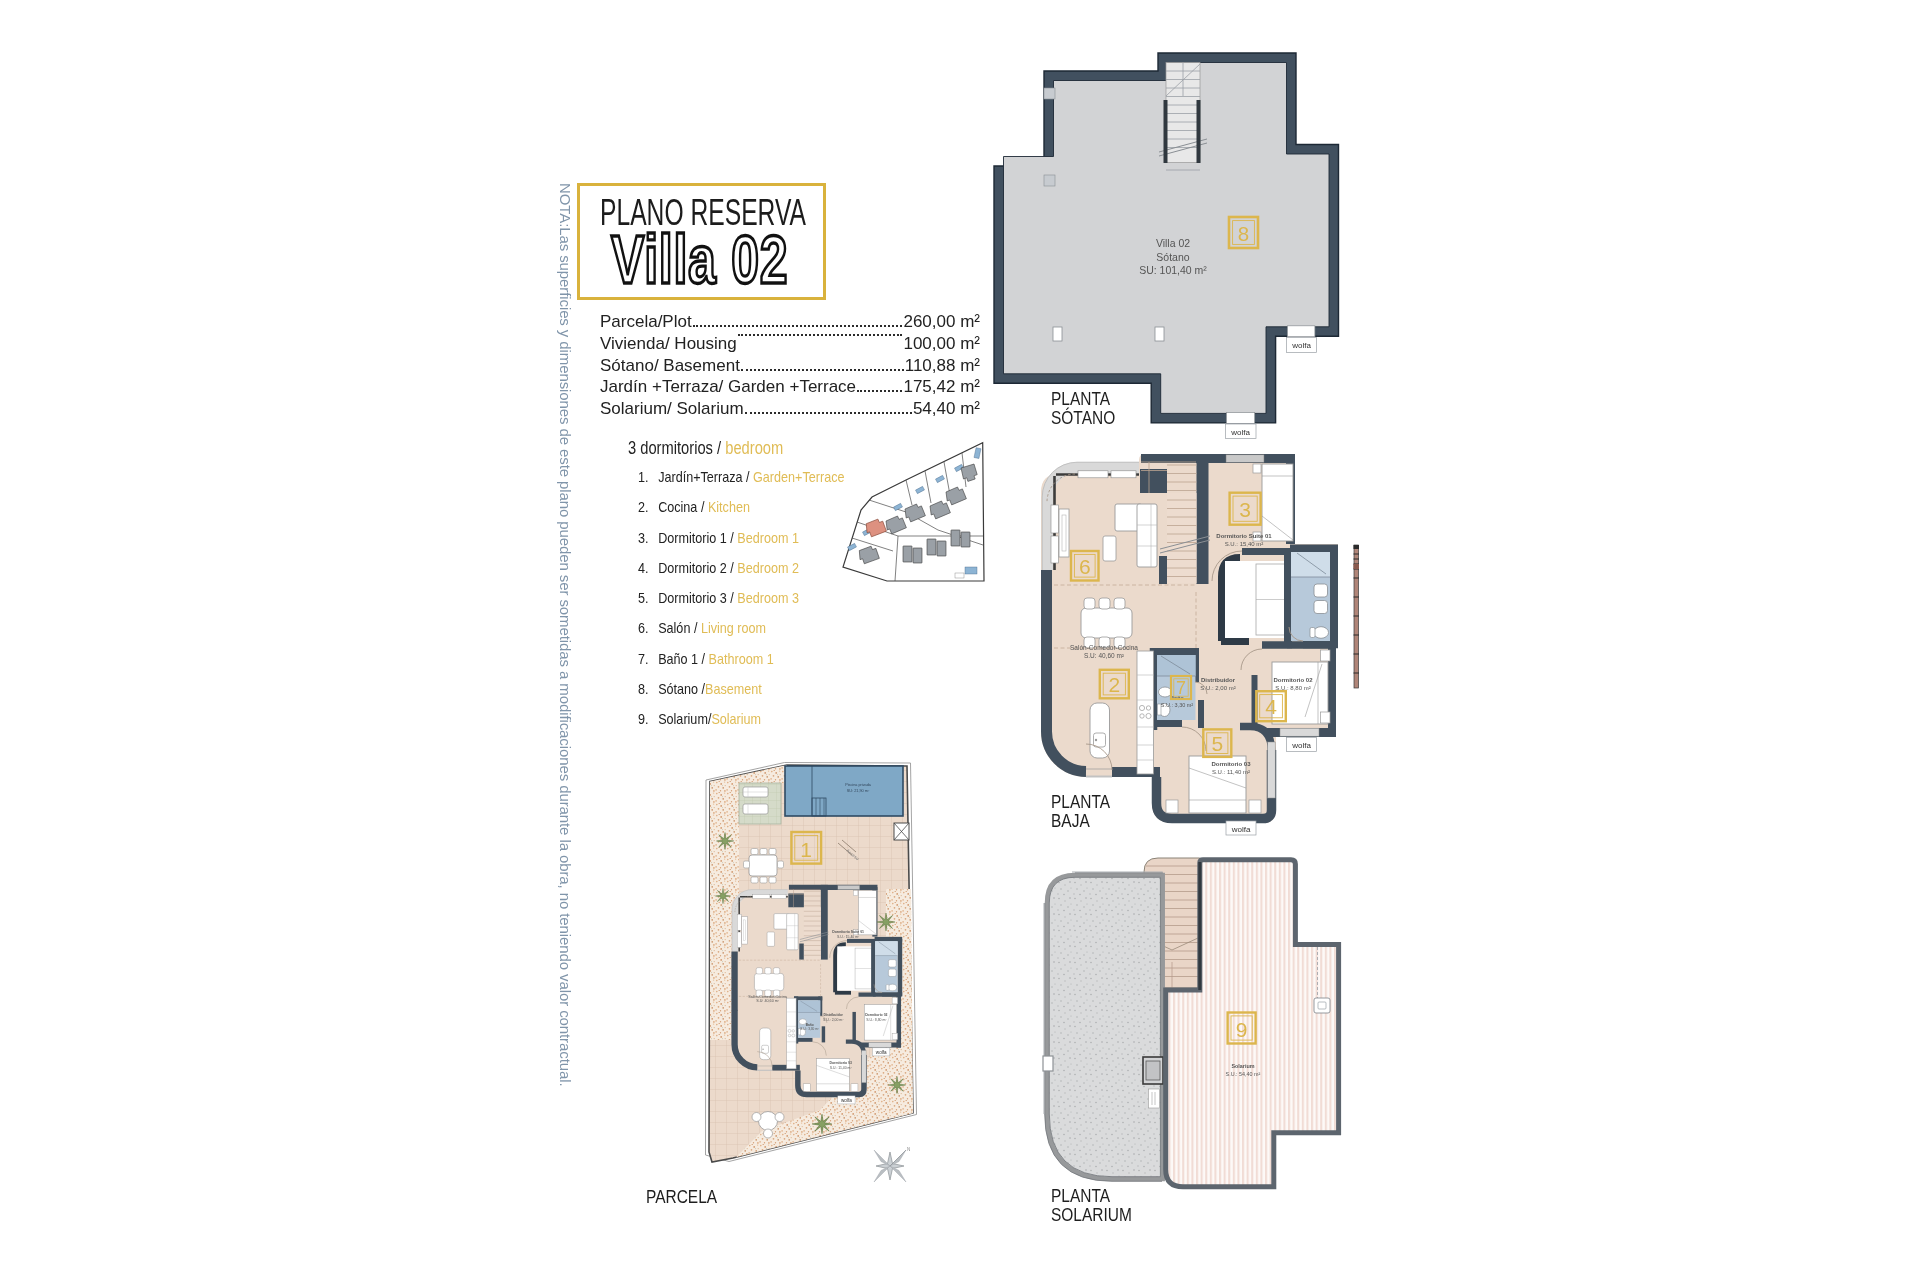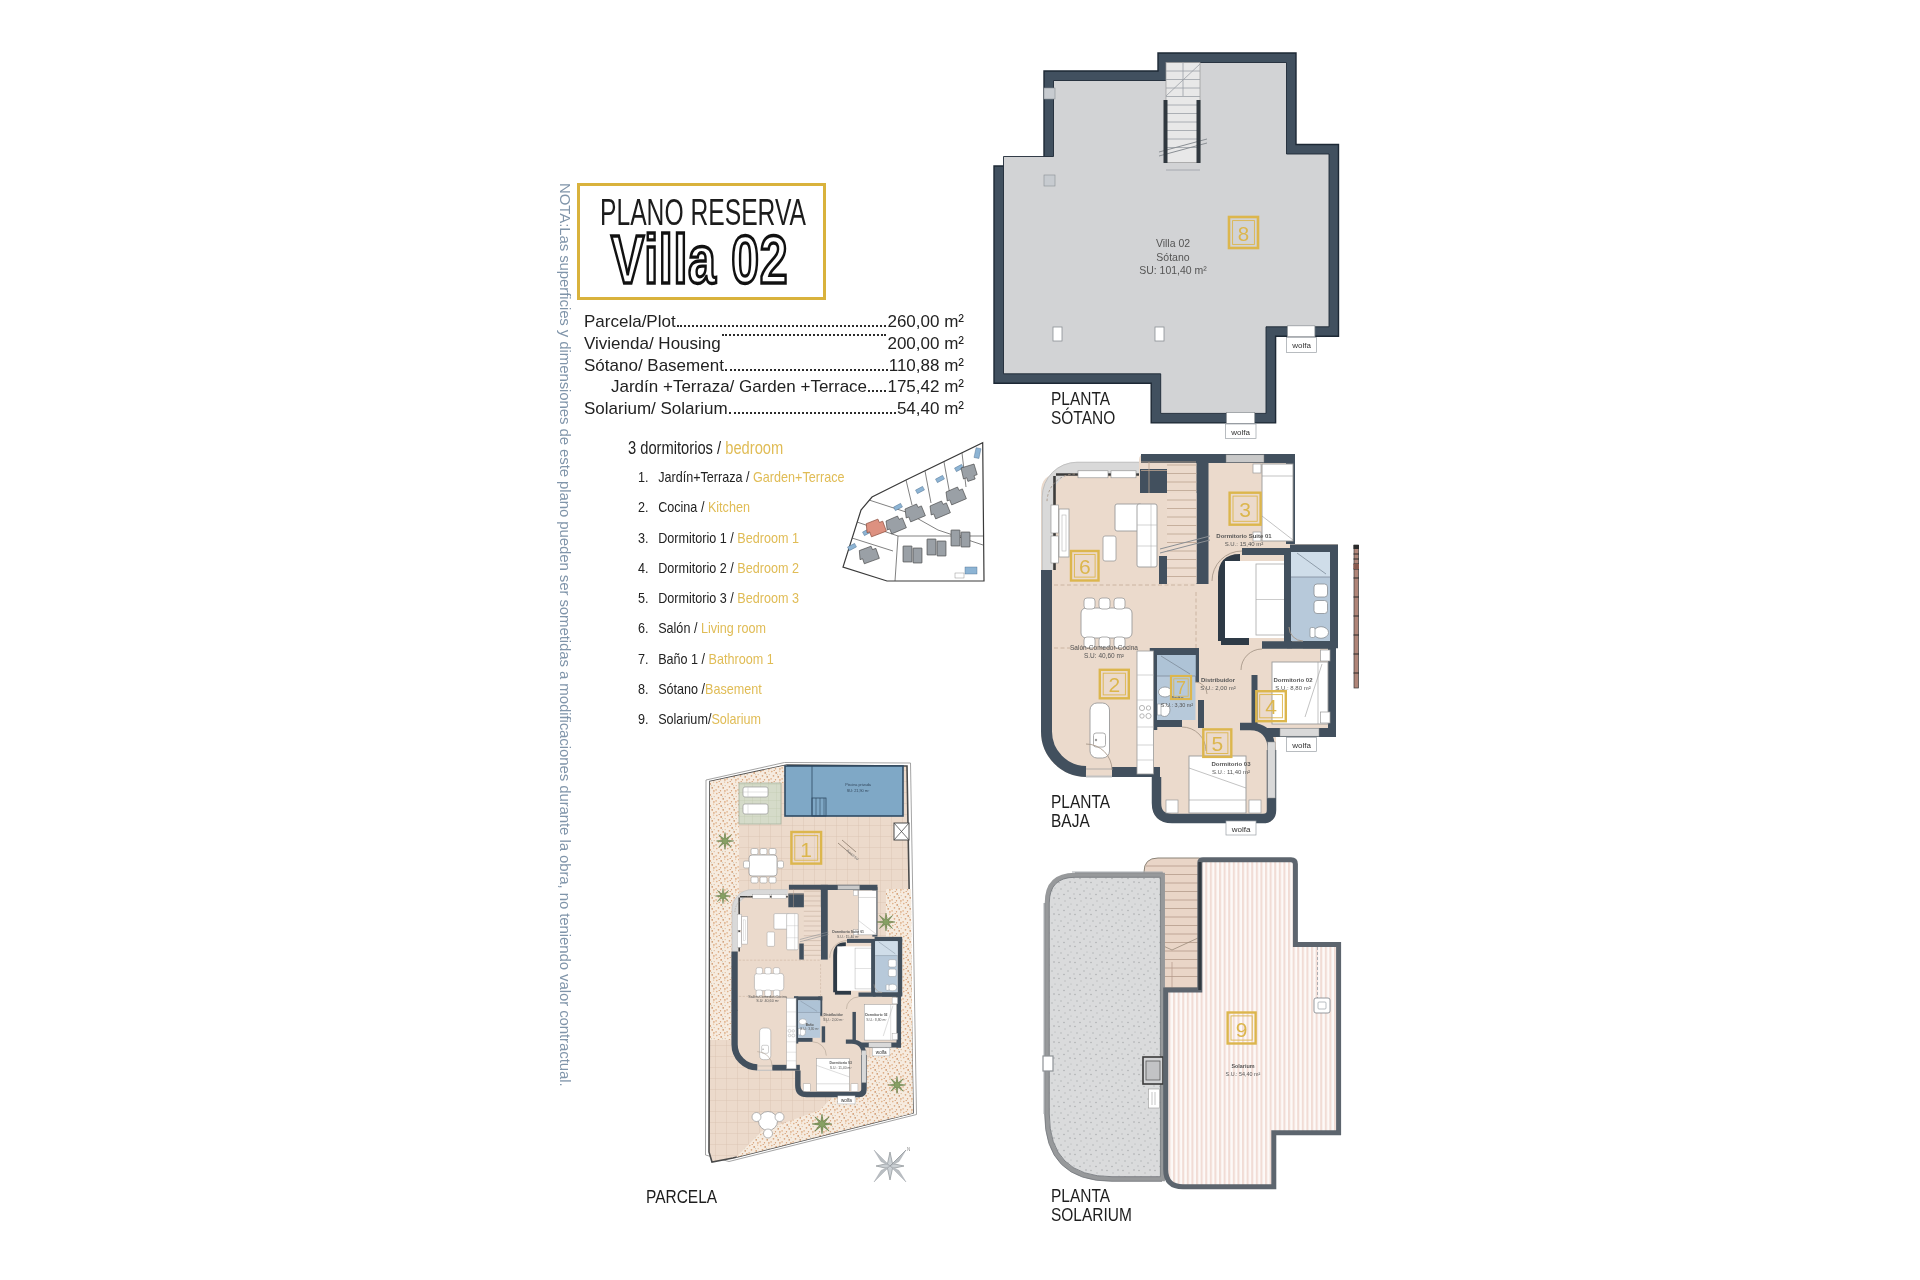--- a/index.html
+++ b/index.html
@@ -18,37 +18,37 @@
 <div class="abs" style="left:577px;top:183px;width:243px;height:111px;border:3.5px solid #d9b23c;"></div>
 
 <div class="abs" style="left:600px;top:192px;width:210px;">
   <div style="font-size:36px;color:#1c1c1c;transform:scaleX(0.685);transform-origin:0 0;white-space:nowrap;font-weight:500;">PLANO RESERVA</div>
 </div>
 
 <div class="abs" style="left:611px;top:220px;">
   <div style="font-size:68px;font-weight:bold;color:#ffffff;-webkit-text-stroke:3.3px #111111;transform:scaleX(0.735);transform-origin:0 0;white-space:nowrap;letter-spacing:1px;">Villa 02</div>
 </div>
 
-<div class="abs" style="left:584px;top:312px;width:380px;font-size:17px;color:#222;">
+<div class="abs" style="left:600px;top:312px;width:380px;font-size:17px;color:#222;">
   <div style="display:flex;align-items:baseline;height:21.8px;">
       <span>Parcela/Plot</span>
       <span style="flex:1;border-bottom:2.2px dotted #2b2b2b;margin:0 1px 3px 1px;"></span>
       <span>260,00 m²</span>
     </div>
   <div style="display:flex;align-items:flex-start;height:21.8px;">
       <span>Vivienda/ Housing</span>
       <span style="flex:1;border-bottom:2.2px dotted #2b2b2b;margin:0 1px 3px 1px;"></span>
-      <span>200,00 m²</span>
+      <span>100,00 m²</span>
     </div>
   <div style="display:flex;align-items:baseline;height:21.8px;">
       <span>Sótano/ Basement</span>
       <span style="flex:1;border-bottom:2.2px dotted #2b2b2b;margin:0 1px 3px 1px;"></span>
       <span>110,88 m²</span>
     </div>
-  <div style="display:flex;align-items:baseline;height:21.8px;margin-left:27px;">
+  <div style="display:flex;align-items:baseline;height:21.8px;">
       <span>Jardín +Terraza/ Garden +Terrace</span>
       <span style="flex:1;border-bottom:2.2px dotted #2b2b2b;margin:0 1px 3px 1px;"></span>
       <span>175,42 m²</span>
     </div>
   <div style="display:flex;align-items:baseline;height:21.8px;justify-content:center;">
       <span>Solarium/ Solarium</span>
       <span style="flex:1;border-bottom:2.2px dotted #2b2b2b;margin:0 1px 3px 1px;"></span>
       <span>54,40 m²</span>
     </div>
 </div>

